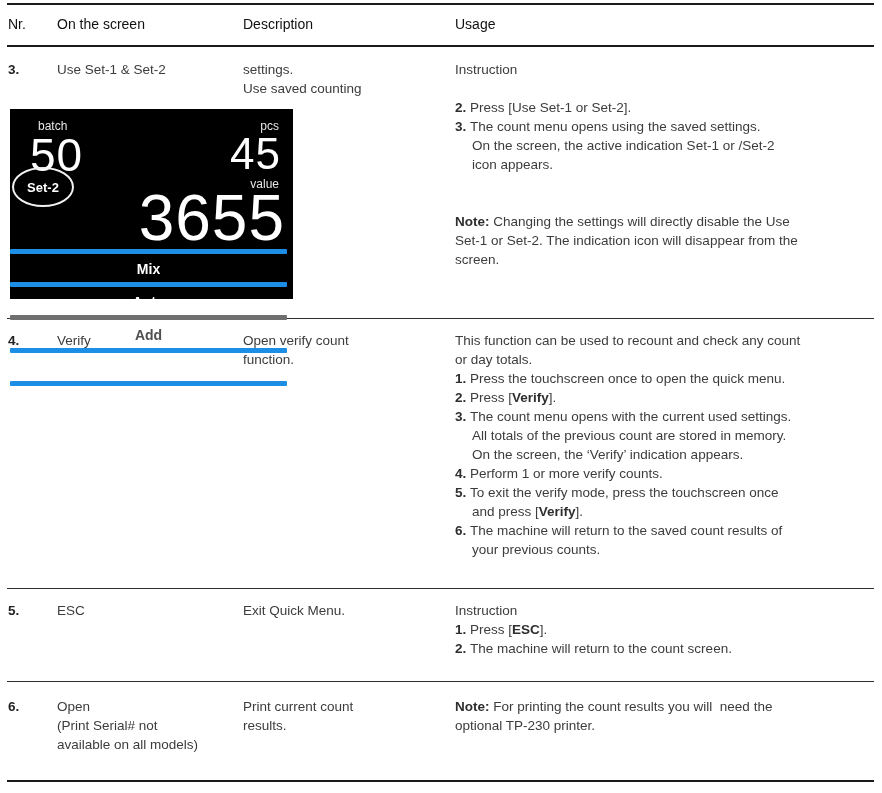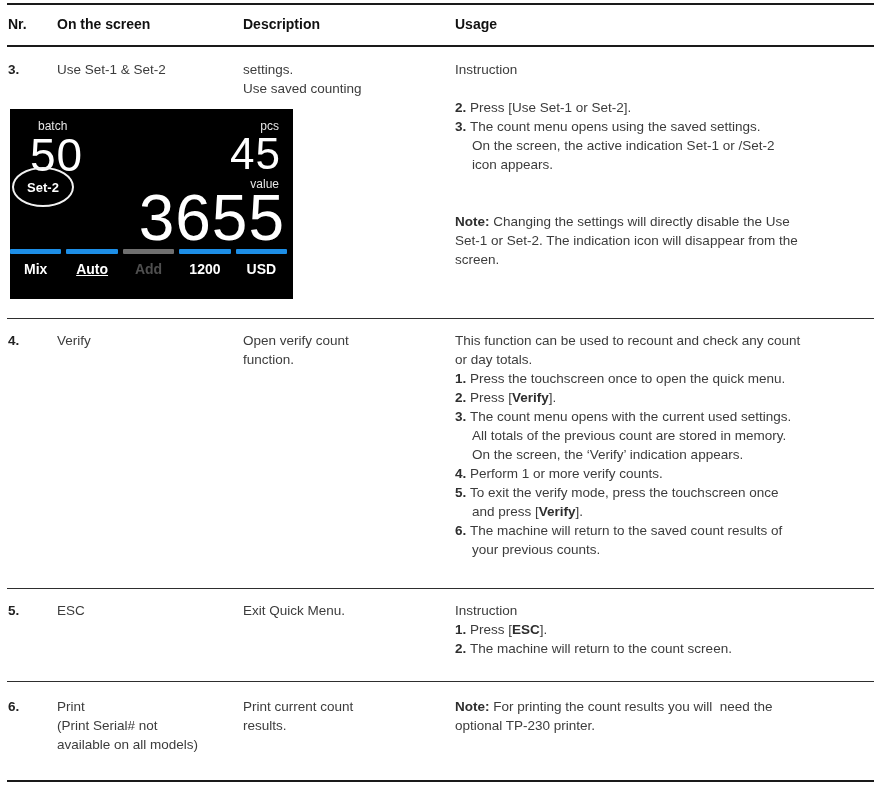--- a/index.html
+++ b/index.html
@@ -15,21 +15,21 @@
   }
   .table { margin:0 8px 0 7px; }
   .thead {
     display:grid;
     grid-template-columns:50px 186px 212px 1fr;
     border-top:2px solid #1a1a1a;
     border-bottom:2px solid #1a1a1a;
     padding:11px 0 12px 0;
   }
   .th {
-    font-size:14px; font-weight:bold; color:#111; line-height:17px;
+    font-size:14px; font-weight:normal; color:#111; line-height:17px;
   }
   .th.nrh { padding-left:1px; }
   .trow {
     position:relative;
     display:grid;
     grid-template-columns:50px 186px 212px 1fr;
     border-bottom:1.5px solid #2e2e2e;
   }
   .trow.last { border-bottom:2px solid #1a1a1a; }
   .row3 { min-height:272px; }
@@ -57,21 +57,21 @@
   .ds-set-badge {
     position:absolute; left:2px; top:58px; width:62px; height:40px;
     border:2.5px solid #f2f2f2; border-radius:50%;
     display:flex; align-items:center; justify-content:center;
     font-size:13px; font-weight:bold; color:#ffffff;
   }
   .ds-pcs-label { position:absolute; right:14px; top:10px; font-size:12px; color:#e6e6e6; }
   .ds-pcs-value { position:absolute; right:12px; top:14px; font-size:44px; line-height:1.4; font-weight:400; letter-spacing:1px; }
   .ds-value-label { position:absolute; right:14px; top:68px; font-size:12px; color:#e6e6e6; }
   .ds-value-amount { position:absolute; right:8px; top:74px; font-size:64px; line-height:1.1; font-weight:400; letter-spacing:1px; }
-  .ds-buttons { position:absolute; left:0; right:6px; top:140px; display:flex; gap:5px; }
+  .ds-buttons { position:absolute; left:0; right:6px; top:140px; display:flex; gap:5px;flex-direction:column; }
   .ds-btn { flex:1; text-align:center; }
   .ds-btn .bar { height:5px; background:#1d8ee6; border-radius:1px; }
   .ds-btn .lbl { margin-top:7px; font-size:14px; font-weight:bold; color:#fff; }
 </style>
 </head>
 <body>
 
 <div class="page">
   <div class="table">
 
@@ -174,21 +174,21 @@
       <div class="cell">
           <div class="ln"><span>Instruction</span></div>
           <div class="ln"><b>1. </b><span>Press [</span><b>ESC</b><span>].</span></div>
           <div class="ln"><b>2. </b><span>The machine will return to the count screen.</span></div>
         </div>
     </div>
 
     <div class="trow row6 last">
       <div class="cell nr">6.</div>
       <div class="cell">
-          <div class="ln">Print</div>
+          <div class="ln">Open</div>
           <div class="ln">(Print Serial# not</div>
           <div class="ln">available on all models)</div>
         </div>
       <div class="cell">
           <div class="ln">Print current count</div>
           <div class="ln">results.</div>
         </div>
       <div class="cell">
           <div class="ln"><b>Note: </b><span>For printing the count results you will  need the</span></div>
           <div class="ln"><span>optional TP-230 printer.</span></div>

